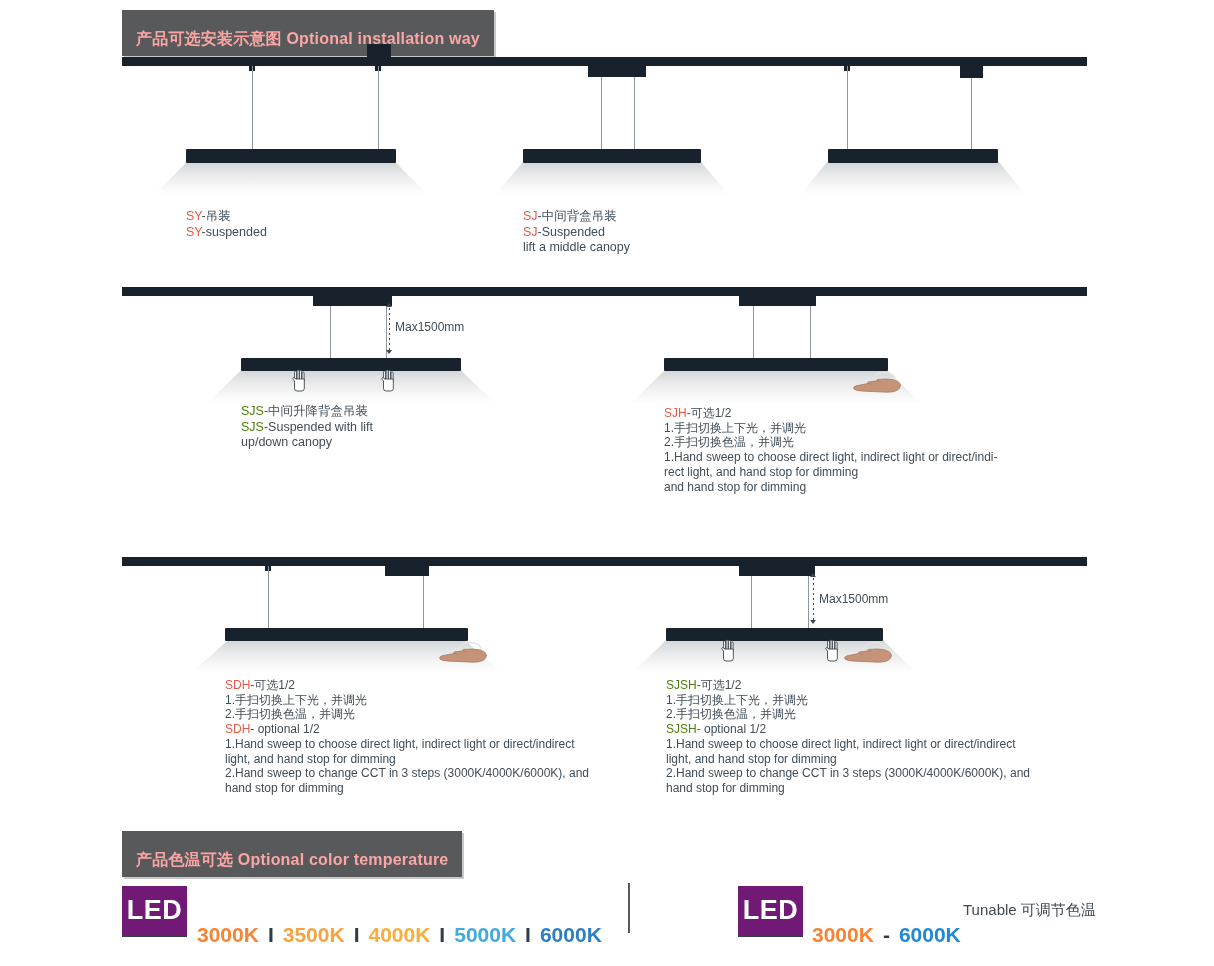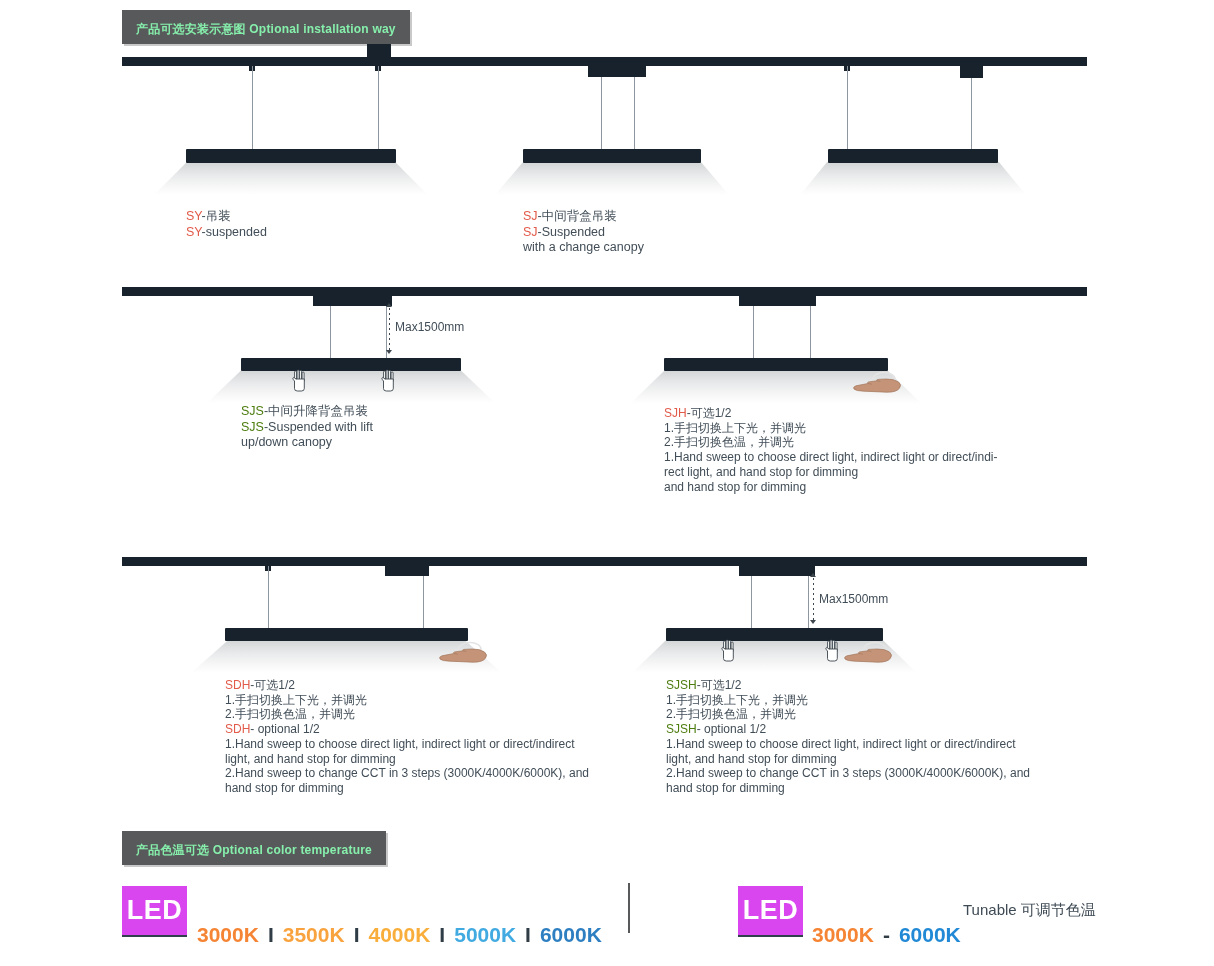--- a/index.html
+++ b/index.html
@@ -1,20 +1,20 @@
 <!DOCTYPE html>
 <html><head>
 <meta charset="utf-8">
 <style>
   html,body{margin:0;padding:0;background:#fff;}
   #canvas{position:relative;width:1214px;height:966px;background:#ffffff;overflow:hidden;
           font-family:"Liberation Sans", sans-serif;color:#414d57;}
 
-  .banner{position:absolute;background:#58595a;color:#86efac;font-size:12px;font-weight:600;
-          padding:11px 14px 6px 14px;letter-spacing:.2px;box-shadow:2px 2px 0 #c9c9c9;}
+  .banner{position:absolute;background:#58595a;color:#fca5a5;font-size:16px;font-weight:600;
+          padding:19px 14px 6px 14px;letter-spacing:.2px;box-shadow:2px 2px 0 #c9c9c9;}
 
   .rail{position:absolute;height:9px;background:#17222c;}
   .canopy{position:absolute;background:#17222c;}
   .feedbox{position:absolute;background:#17222c;}
   .nub{position:absolute;width:6px;height:5px;background:#17222c;}
   .wire{position:absolute;width:1px;background:#8e979f;}
   .fixture{position:absolute;height:13px;background:#17222c;border-radius:1px;}
   .beam{position:absolute;background:linear-gradient(180deg,#d2d5d6 0%,#e9eaeb 40%,#f9f9f9 80%,#ffffff 100%);
         clip-path:polygon(12% 0,88% 0,100% 100%,0 100%);}
 
@@ -26,21 +26,21 @@
   .maxline{position:absolute;width:1px;
            background-image:repeating-linear-gradient(180deg,#3e474f 0 2px,transparent 2px 5px);}
   .arr{position:absolute;width:0;height:0;border-left:3px solid transparent;border-right:3px solid transparent;}
   .arr.up{border-bottom:4px solid #3e474f;}
   .arr.down{border-top:4px solid #3e474f;}
   .maxtext{position:absolute;font-size:12px;color:#414d57;white-space:nowrap;}
 
   .hand-touch{position:absolute;width:17px;height:23px;}
   .hand-sweep{position:absolute;width:54px;height:30px;}
 
-  .ledbadge{position:absolute;width:65px;height:49px;background:#d946ef;color:#ffffff;
+  .ledbadge{position:absolute;width:65px;height:49px;background:#701a75;color:#ffffff;
             display:flex;align-items:center;justify-content:center;
             font-size:27px;font-weight:bold;letter-spacing:.5px;border-bottom:2px solid #31424e;}
   .temps{position:absolute;display:flex;gap:9px;font-size:21px;font-weight:bold;white-space:nowrap;margin-top:24px;}
   .c-3000{color:#f58434}.c-3500{color:#f9a33f}.c-4000{color:#f9ae3b}
   .c-5000{color:#41aae1}.c-6000{color:#2e7fc2}.c-6000r{color:#2189d5}.c-sep{color:#313d46}
   .tunable{position:absolute;font-size:15px;color:#3e4a54;}
   .vdivider{position:absolute;width:2px;background:#58595a;}
 </style>
 </head>
 <body>
@@ -64,21 +64,21 @@
     </div>
 
   <div class="canopy" style="left:588px;top:66px;width:58px;height:11px;"></div>
   <div class="wire" style="left:601px;top:77px;height:72px;"></div>
   <div class="wire" style="left:634px;top:77px;height:72px;"></div>
   <div class="beam" style="left:495px;top:162px;width:234px;height:33px;"></div>
   <div class="fixture" style="left:523px;top:149px;width:178px;height:14px;"></div>
   <div class="label salmon" style="left:523px;top:209px;">
       <div><span class="pre">SJ</span><span>-中间背盒吊装</span></div>
       <div><span class="pre">SJ</span><span>-Suspended</span></div>
-      <div><span class="pre"></span><span>with a change canopy</span></div>
+      <div><span class="pre"></span><span>lift a middle canopy</span></div>
     </div>
 
   <div class="nub" style="left:844px;top:66px;"></div>
   <div class="wire" style="left:847px;top:66px;height:84px;"></div>
   <div class="canopy" style="left:960px;top:66px;width:23px;height:12px;"></div>
   <div class="wire" style="left:971px;top:78px;height:72px;"></div>
   <div class="beam" style="left:800px;top:162px;width:226px;height:33px;"></div>
   <div class="fixture" style="left:828px;top:149px;width:170px;height:14px;"></div>
 
   <div class="rail" style="left:122px;top:287px;width:965px;"></div>

